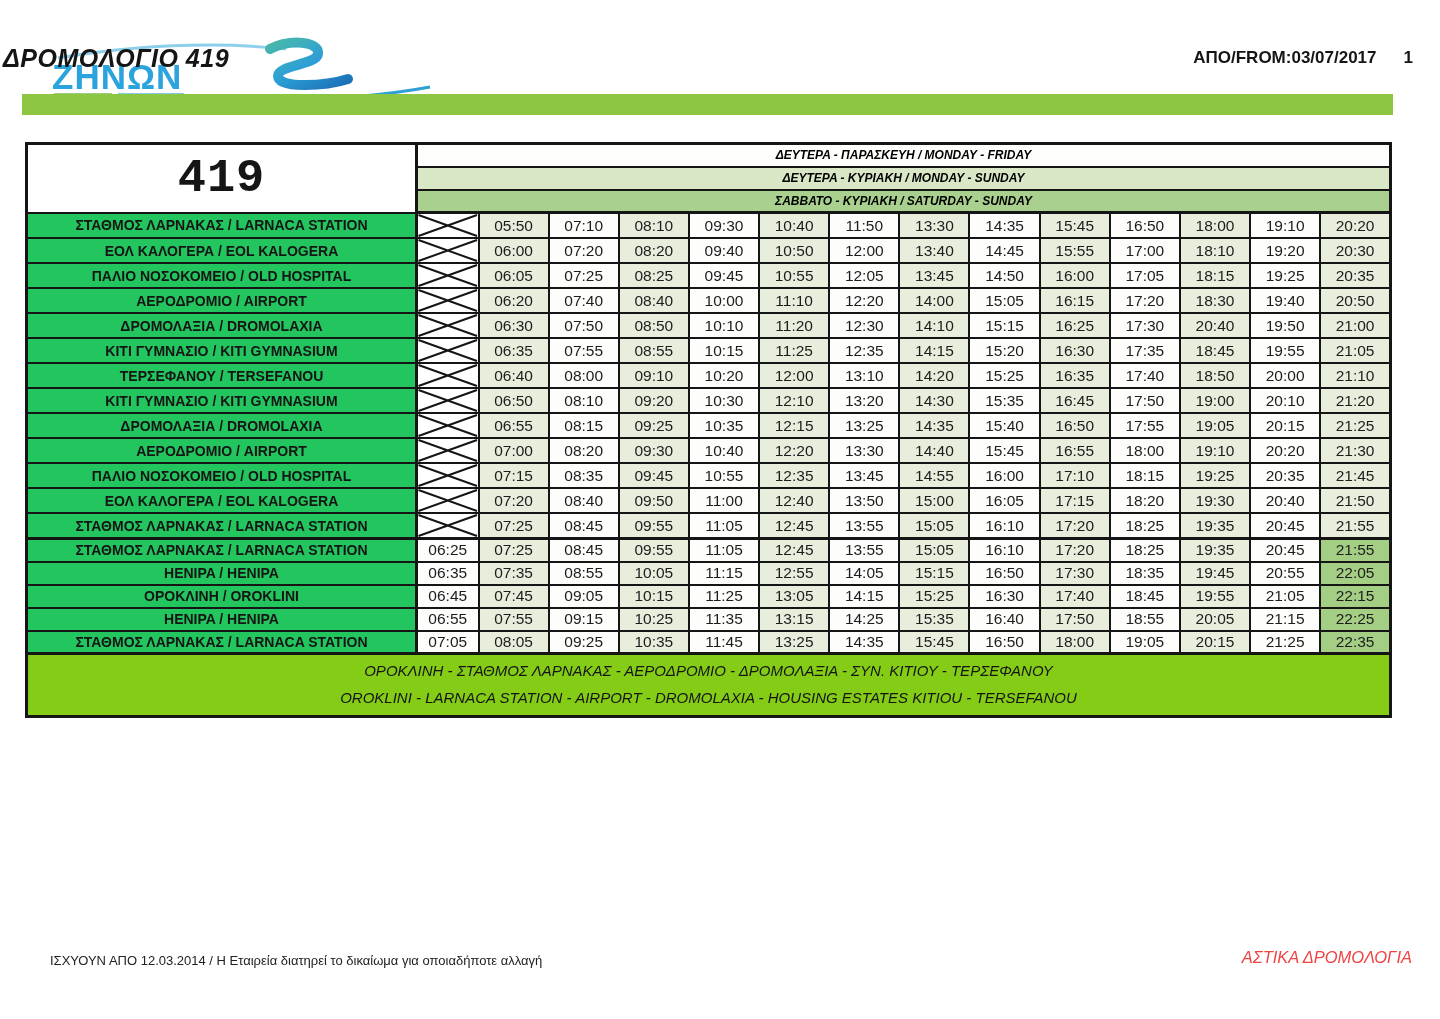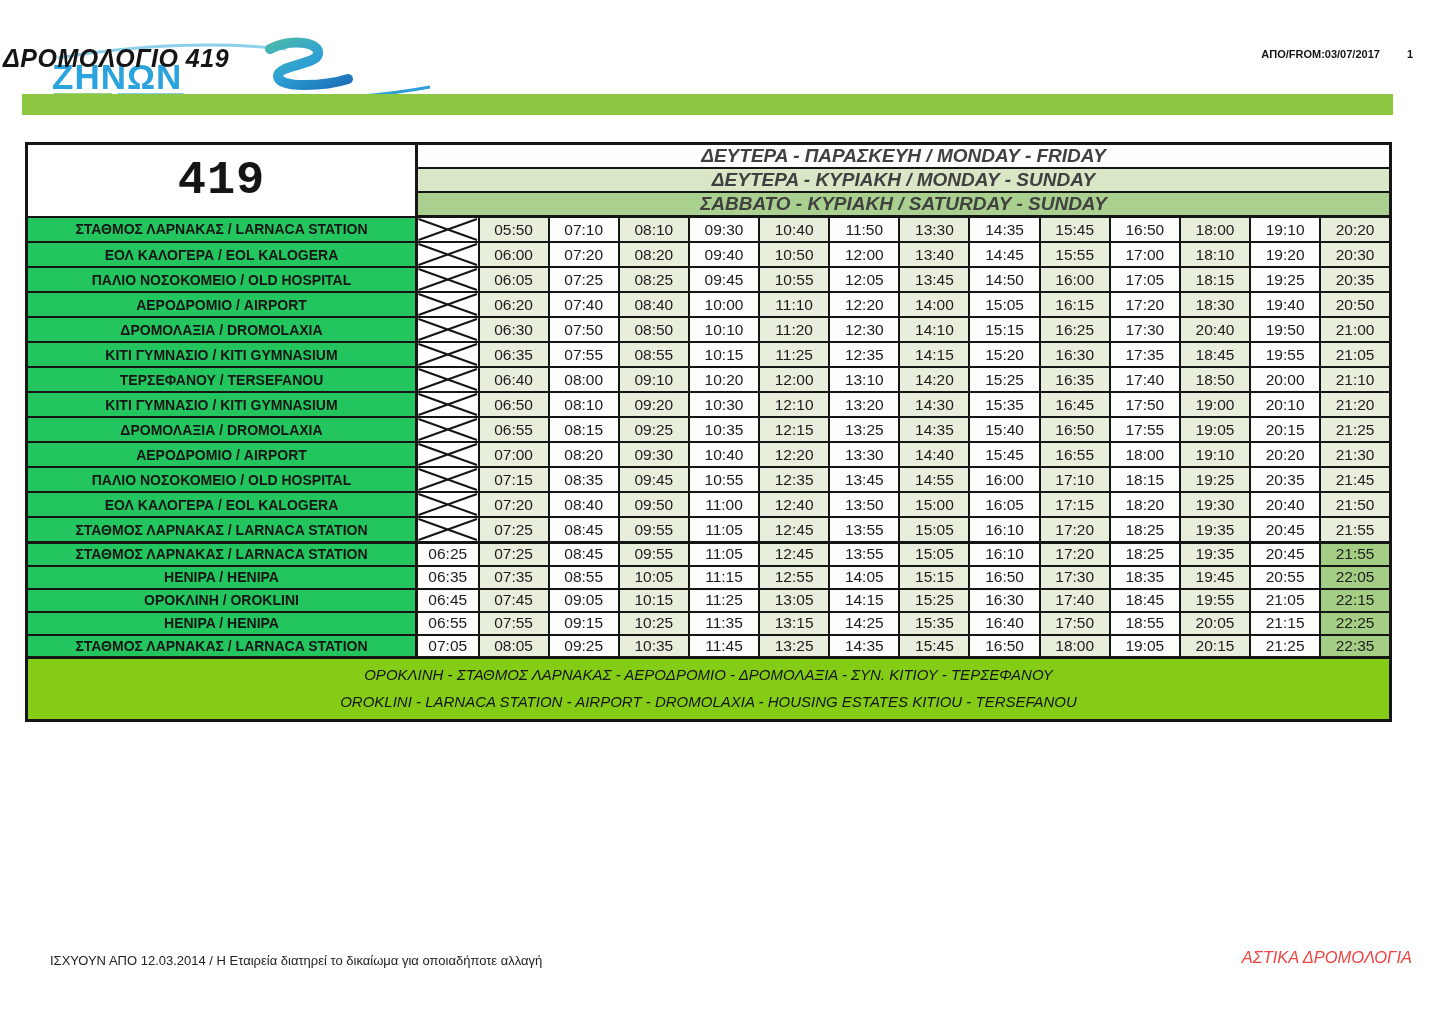--- a/index.html
+++ b/index.html
@@ -18,42 +18,42 @@
     font-family:"Liberation Sans", sans-serif;color:#151515;overflow:hidden;
   }
   
   .logo{position:absolute;left:30px;top:34px;width:410px;height:76px;}
   .page-title{
     position:absolute;left:3px;right:0;top:44px;text-align:left;
     font-size:25px;font-weight:700;font-style:italic;letter-spacing:0.5px;
   }
   .date-block{
     position:absolute;right:27px;top:48px;display:flex;align-items:baseline;gap:27px;
-    font-size:11px;font-weight:700;
+    font-size:17px;font-weight:700;
   }
   .green-bar{
     position:absolute;left:22px;top:94px;width:1371px;height:21px;
     background:var(--green-bar);
   }
   
   table.timetable{
     position:absolute;left:25px;top:142px;width:1367px;
     border-collapse:collapse;table-layout:fixed;
     border:3px solid var(--border-black);
   }
   .timetable td{
     border:2px solid var(--border-black);
     height:23px;padding:0;text-align:center;vertical-align:middle;
     overflow:hidden;white-space:nowrap;
   }
   .route-cell{
     font-size:47px;font-weight:700;background:#ffffff;
     border-right-width:3px !important;letter-spacing:1px;font-family:Liberation Mono, monospace;
   }
-  .band{font-style:italic;font-weight:700;font-size:19px;color:#404040;}
+  .band{font-style:italic;font-weight:700;font-size:12px;color:#000000;}
   .band1{background:#fefefc;}
   .band2{background:var(--band-light);}
   .band3{background:var(--band-medium);border-bottom-width:3px !important;}
   .station{
     font-weight:700;font-size:14px;background:#22c55e;
     border-right-width:3px !important;
   }
   .time{font-size:15.5px;font-weight:400;color:#1c1c1c;}
   .cell-green{background:var(--cell-light);}
   .cell-white{background:#fdfdfc;}

